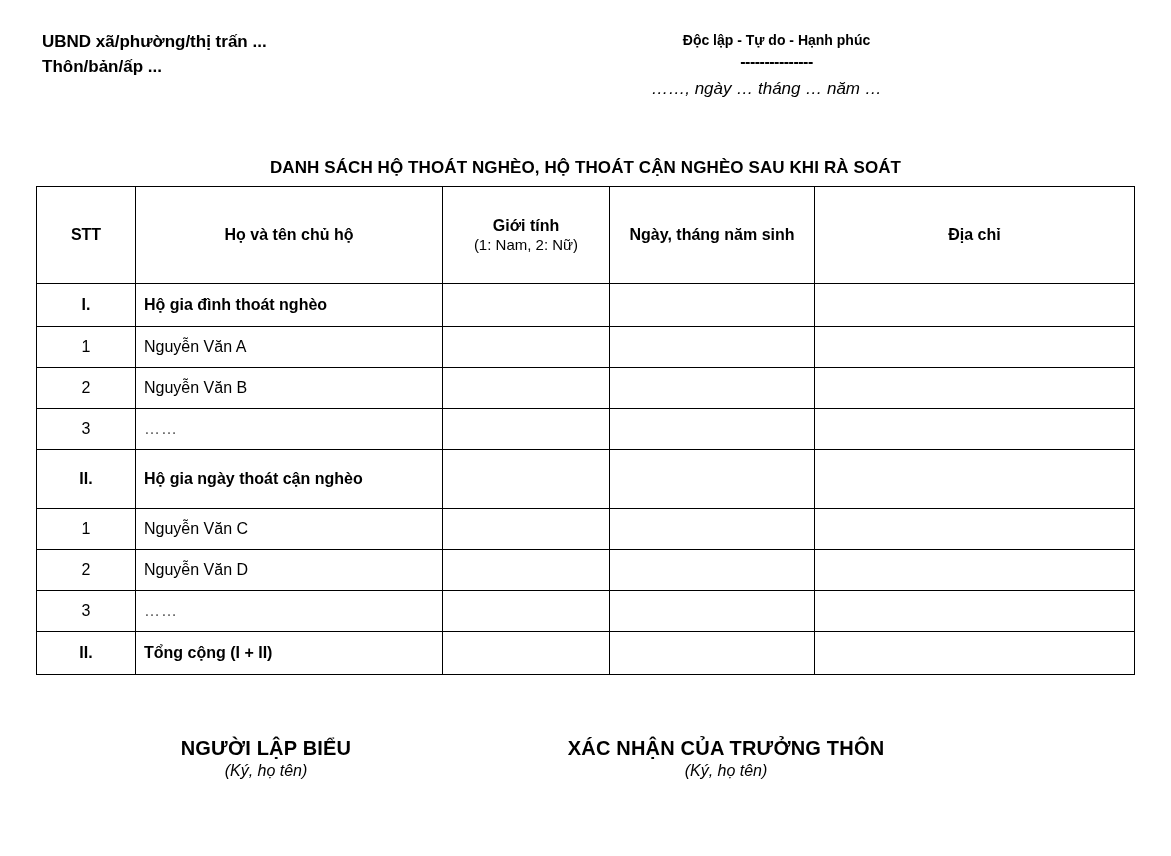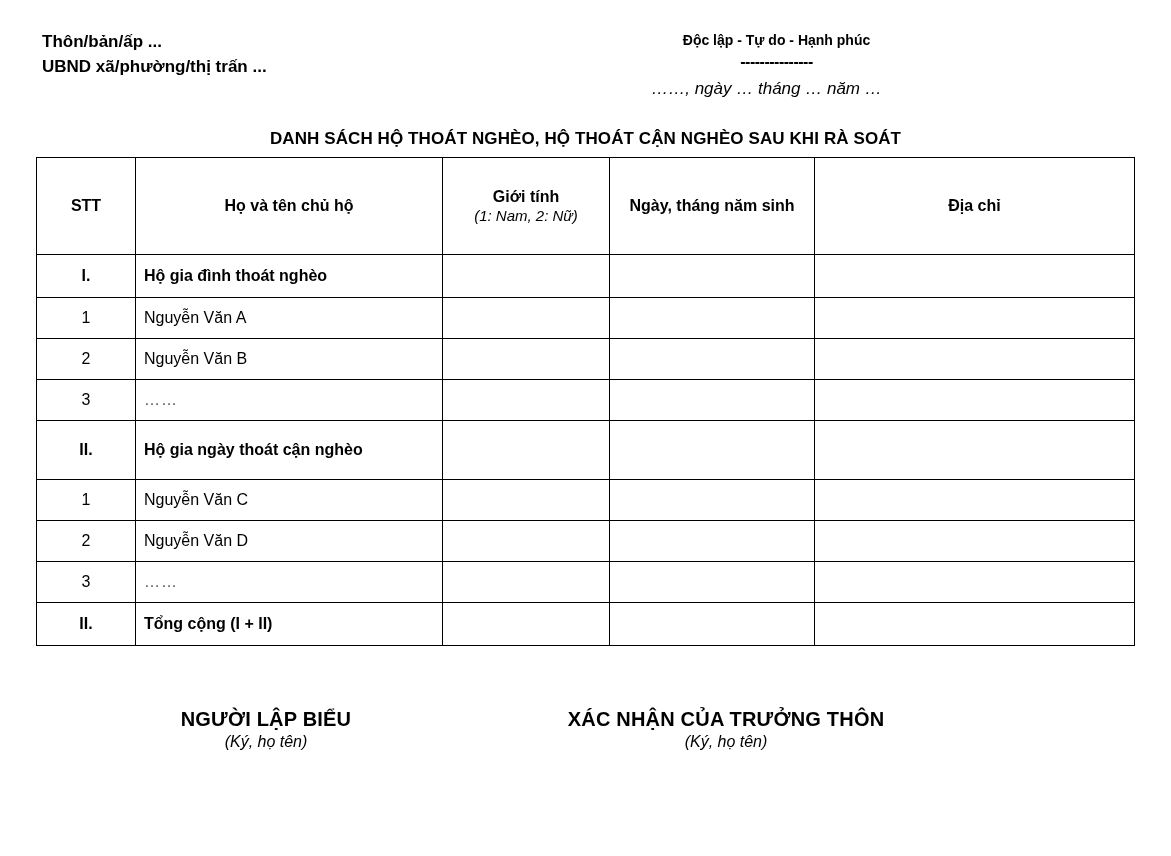--- a/index.html
+++ b/index.html
@@ -65,21 +65,21 @@
     font-size: 17px;
     margin-top: 8px;
     padding-right: 20px;
   }
 
   
   .doc-title {
     text-align: center;
     font-size: 17px;
     font-weight: bold;
-    margin-top: 30px;
+    margin-top: 59px;
     padding: 0 36px;
     letter-spacing: 0.1px;
   }
 
   
   .table-wrap {
     margin: 8px 36px 0 36px;
   }
   table.list {
     border-collapse: collapse;
@@ -98,21 +98,20 @@
     height: 84px;
     line-height: 1.25;
   }
   th.c-stt { width: 82px; }
   th.c-name { width: 290px; }
   th.c-sex { width: 150px; }
   th.c-dob { width: 188px; }
   th.c-addr { width: auto; }
 
   .sex-sub {
-    font-style: italic;
     font-weight: normal;
     font-size: 15px;
     line-height: 1.2;
   }
 
   td.stt {
     text-align: center;
     font-size: 16px;
   }
   td.stt.section {
@@ -155,22 +154,22 @@
     margin-top: 2px;
   }
 </style>
 </head>
 <body>
 
 <div class="page">
 
   <div class="header">
     <div class="header-left">
+      <div>UBND xã/phường/thị trấn ...</div>
       <div>Thôn/bản/ấp ...</div>
-      <div>UBND xã/phường/thị trấn ...</div>
     </div>
     <div class="header-right">
       <div class="nation-motto">Độc lập - Tự do - Hạnh phúc</div>
       <div class="motto-rule">---------------</div>
       <div class="date-line">……, ngày … tháng … năm …</div>
     </div>
   </div>
 
   <div class="doc-title">DANH SÁCH HỘ THOÁT NGHÈO, HỘ THOÁT CẬN NGHÈO SAU KHI RÀ SOÁT</div>
 

